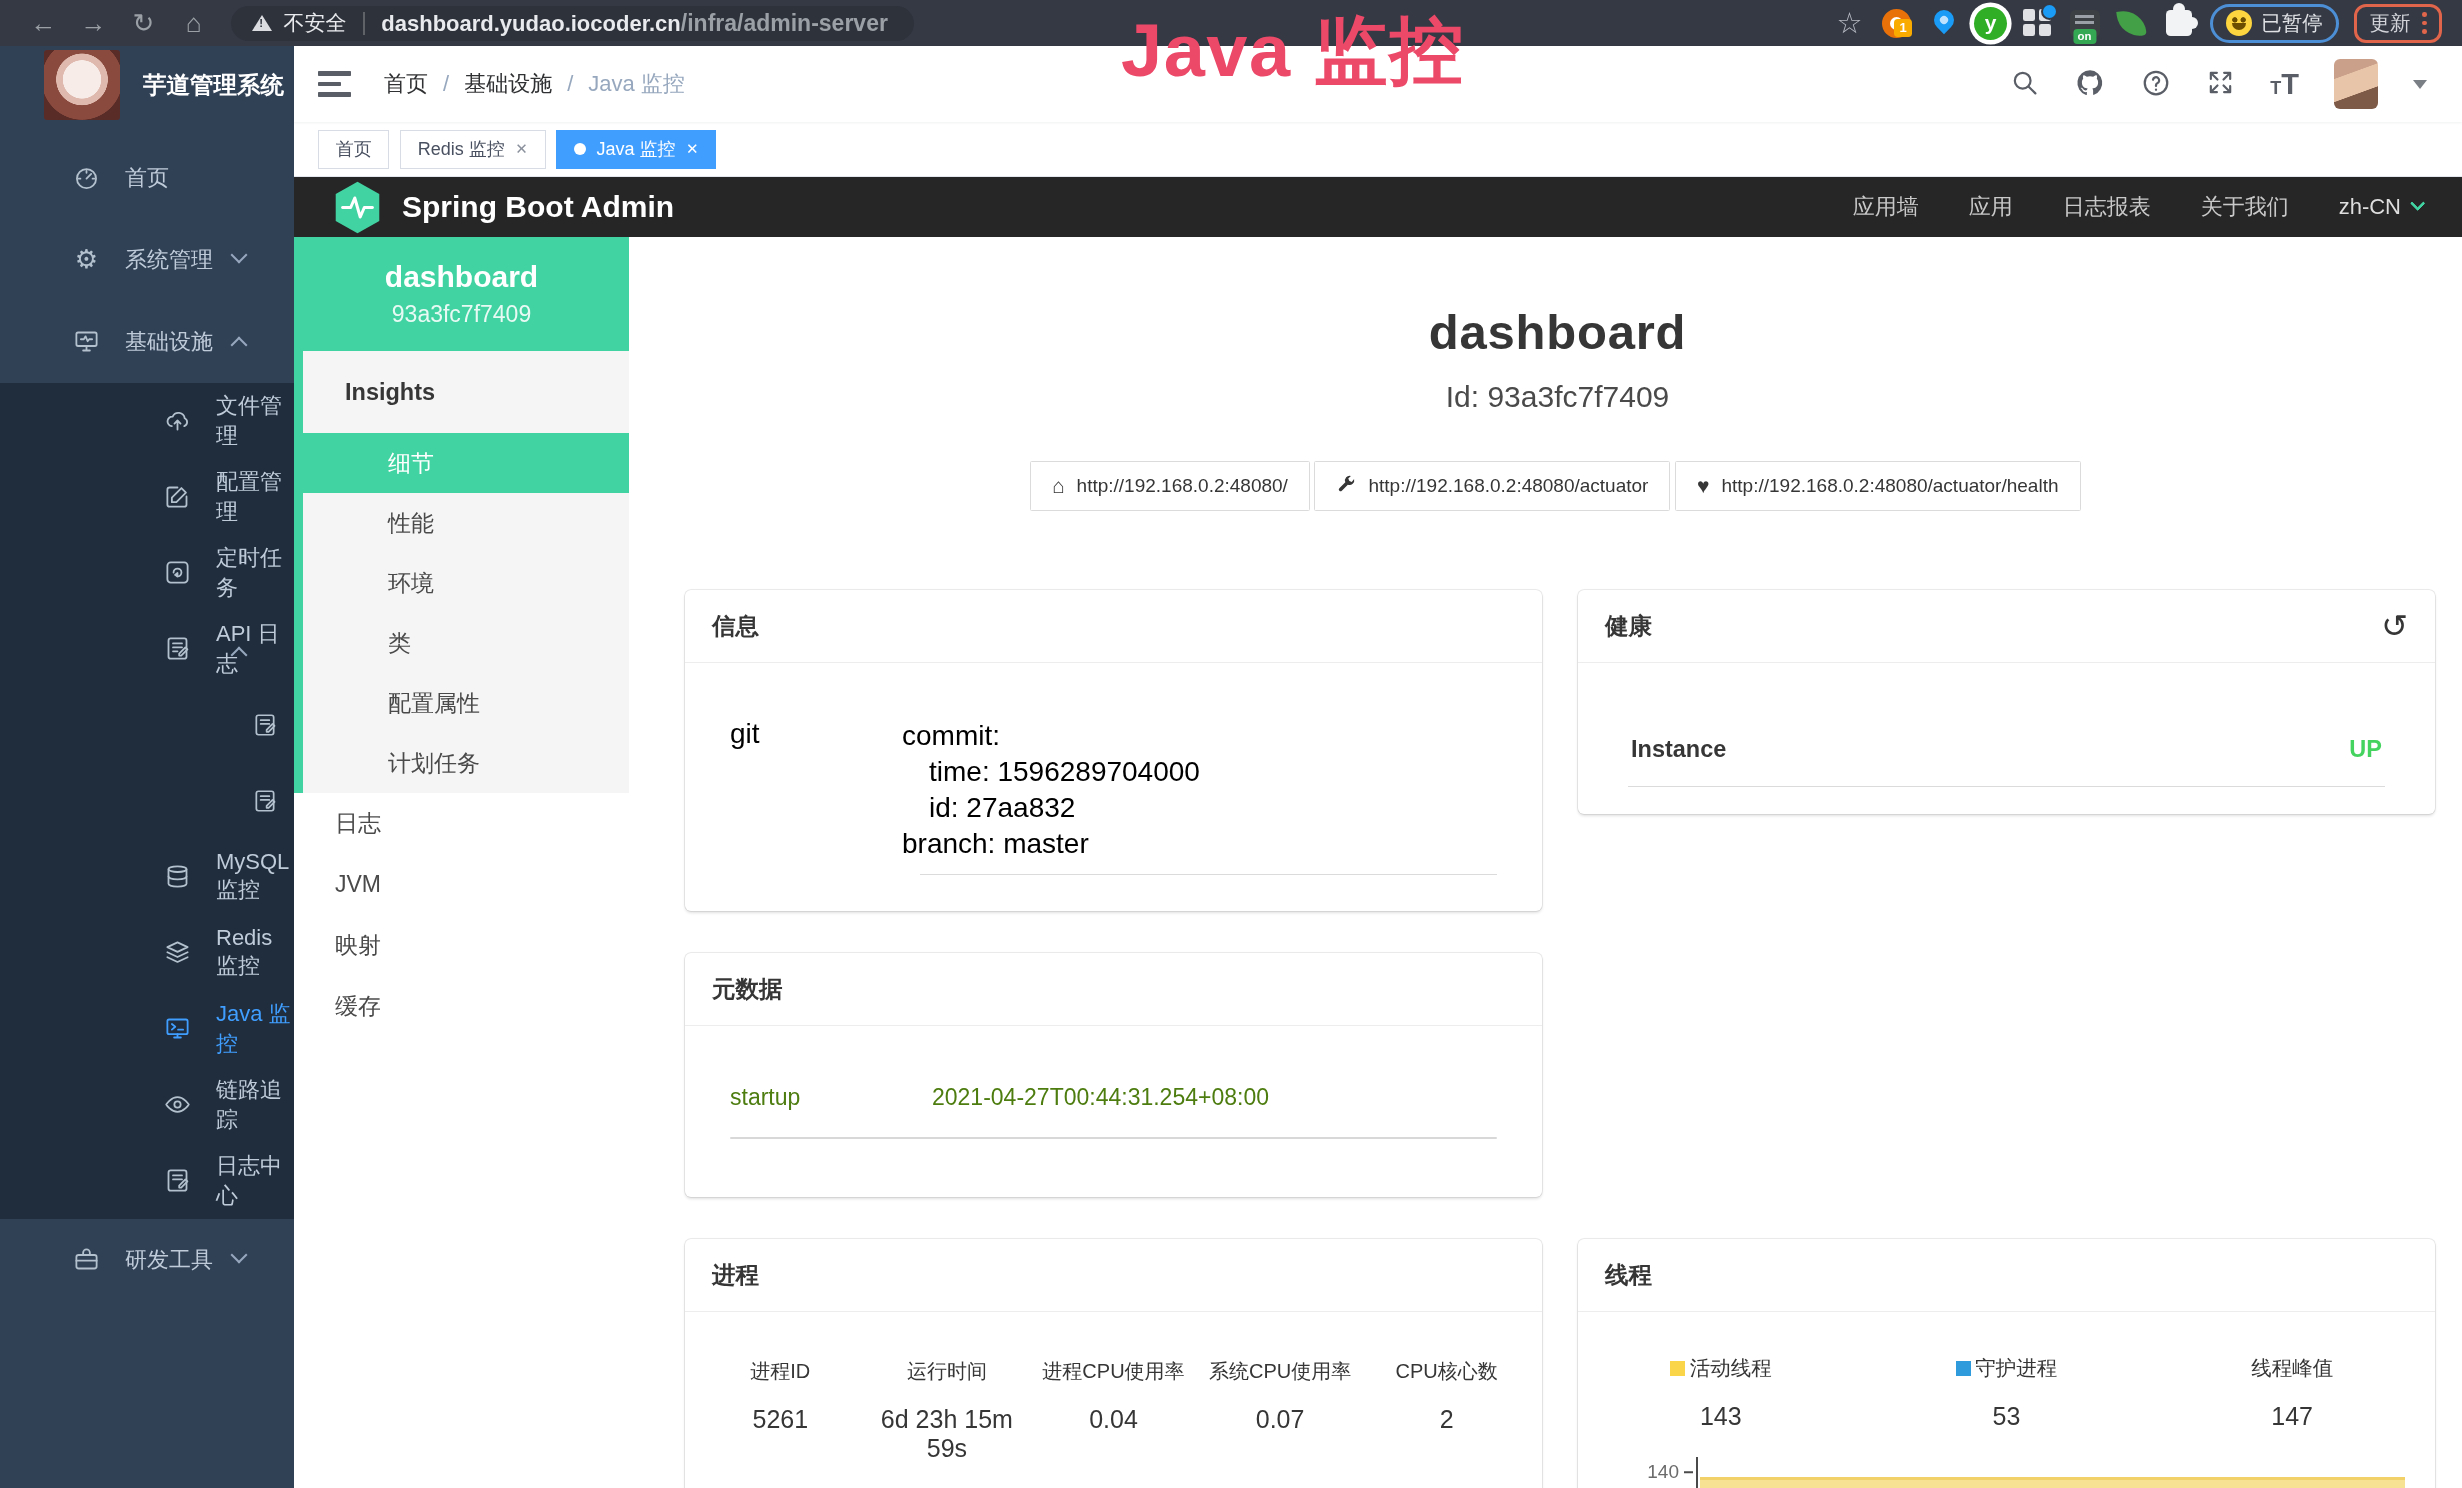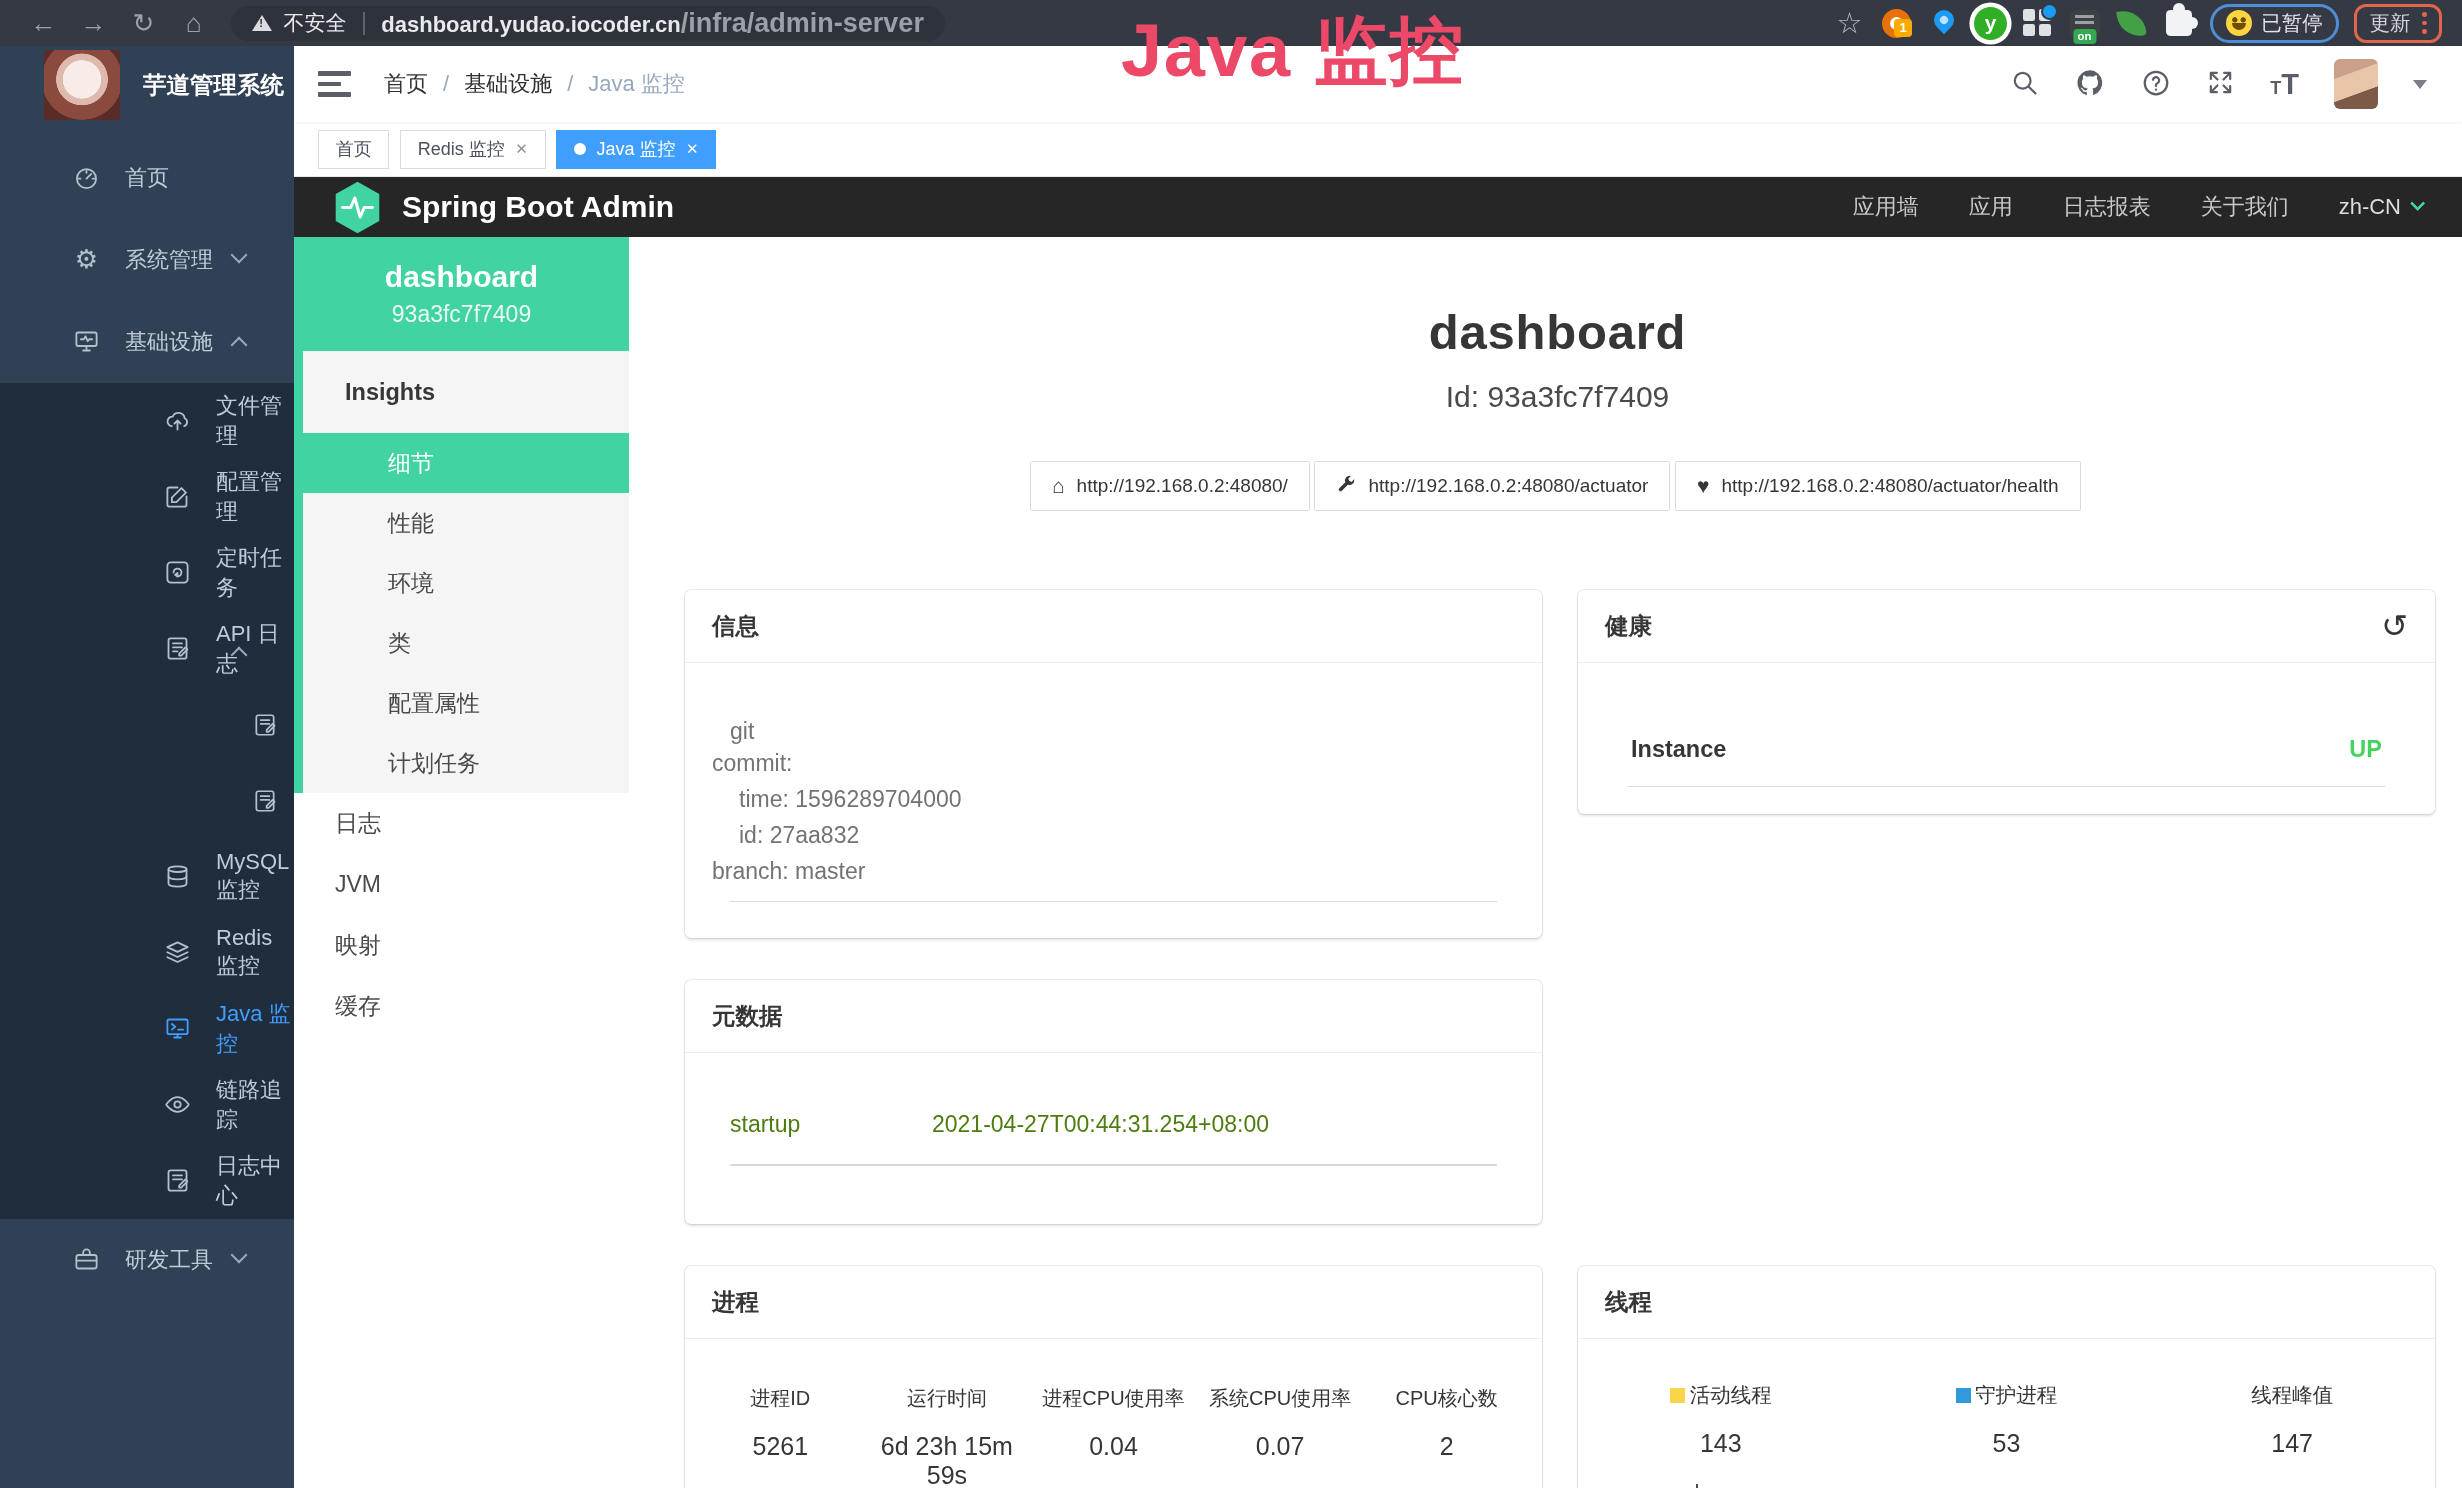--- a/index.html
+++ b/index.html
@@ -9,21 +9,21 @@
 
   
   .browser-bar { height:46px; background:#353944; display:flex; align-items:center; padding:0 20px; gap:3px; }
   .nav-glyph { font-size:26px; color:#9aa0a6; width:47px; text-align:center; line-height:46px; flex-shrink:0; }
   .urlpill { display:flex; align-items:center; background:#2e323b; border-radius:23px; height:35px; padding:0 21px; gap:12px; margin-left:10.6px; min-width:683px; }
   .sec-tri { width:0; height:0; border-left:10px solid transparent; border-right:10px solid transparent; border-bottom:16.7px solid #dadce0; position:relative; }
   .sec-tri::after { content:"!"; position:absolute; left:-2.3px; top:1.5px; font-size:11.4px; color:#2e323b; font-weight:bold; }
   .sec-label { color:#e8eaed; font-size:21px; }
   .url-div { width:1.5px; height:23px; background:#5f6368; margin:0 4.6px; }
   .url-host { color:#e8eaed; font-size:22px; font-weight:bold; }
-  .url-path { color:#9aa0a6; font-size:27px; font-weight:bold; }
+  .url-path { color:#9aa0a6; font-size:23px; font-weight:bold; }
   .b-spacer { flex:1; }
   .bicon { width:44px; height:44px; display:flex; align-items:center; justify-content:center; flex-shrink:0; position:relative; }
   .star-g { font-size:29px; color:#b6bac2; }
   .ext-orange { width:29px; height:29px; border-radius:50%; border:8.3px solid #e8710a; background:#fff; position:relative; }
   .ext-orange .badge1 { position:absolute; right:-9px; bottom:-7.6px; width:18px; height:18px; background:#f9ab00; border-radius:3.8px; color:#fff; font-size:13px; line-height:18px; text-align:center; font-weight:bold; }
   .ext-pin { width:20px; height:20px; background:#1a9bf5; border-radius:50% 50% 50% 0; transform:rotate(-45deg); position:relative; top:-3px; }
   .ext-pin::after { content:""; position:absolute; left:6px; top:6px; width:7.6px; height:7.6px; border-radius:50%; background:#bfe3ff; }
   .ext-y { width:33px; height:33px; border-radius:50%; background:#2fae26; box-shadow:0 0 0 4.6px #fff; color:#fff; font-size:21px; font-weight:bold; display:flex; align-items:center; justify-content:center; }
   .ext-grid { width:29px; height:29px; display:grid; grid-template-columns:12px 12px; grid-template-rows:12px 12px; gap:3.8px; position:relative; }
   .ext-grid i { background:#dfe1e5; border-radius:2.3px; }
@@ -117,21 +117,21 @@
 
   .cards { padding:79px 42px 0 32px; }
   .crow { display:flex; gap:36px; margin-bottom:42px; }
   .ccol { width:857px; flex-shrink:0; }
   .card { background:#fff; border-radius:6px; box-shadow:0 1.5px 3px rgba(10,10,10,.12), 0 0 0 0.8px rgba(10,10,10,.09); }
   .card-head { padding:20px 27px; border-bottom:1.5px solid #ededed; display:flex; align-items:center; }
   .card-title { font-size:23.5px; font-weight:bold; color:#363636; }
   .card-head .spacer { flex:1; }
   .history-ic { font-size:32px; color:#363636; line-height:1; cursor:pointer; }
 
-  .info-body { padding:55px 27px 36px 27px; display:flex; font-size:23px; color:#737373;flex-direction:column; }
+  .info-body { padding:55px 27px 36px 27px; display:flex; font-size:28px; color:#000000; }
   .kv-key { width:190px; padding-left:18px; flex-shrink:0; }
   .kv-val { flex:1; line-height:36px; }
   .kv-val .ind { padding-left:27px; }
   .row-divider { border-bottom:1.5px solid #dbdbdb; margin:12px 18px 0 18px; }
 
   .health-body { padding:73px 27px 27px 27px; font-size:23.5px; }
   .health-row { display:flex; align-items:center; padding:0 26px; }
   .health-label { font-weight:600; color:#363636; }
   .status-up { margin-left:auto; color:#45d35f; font-weight:bold; }
   .health-div { border-bottom:1.5px solid #dbdbdb; margin:23px 23px 0 23px; }

